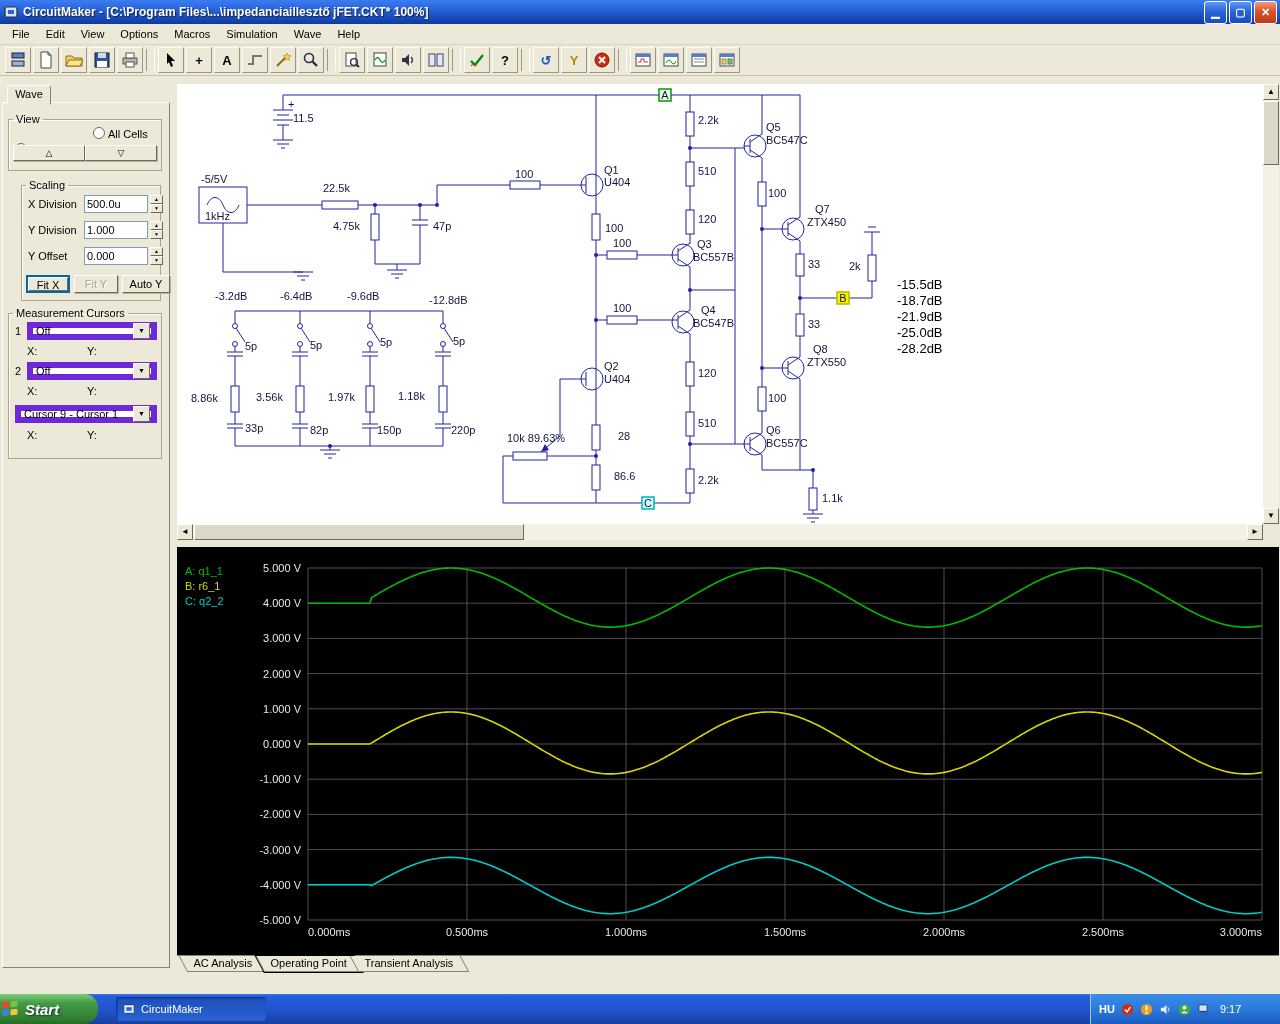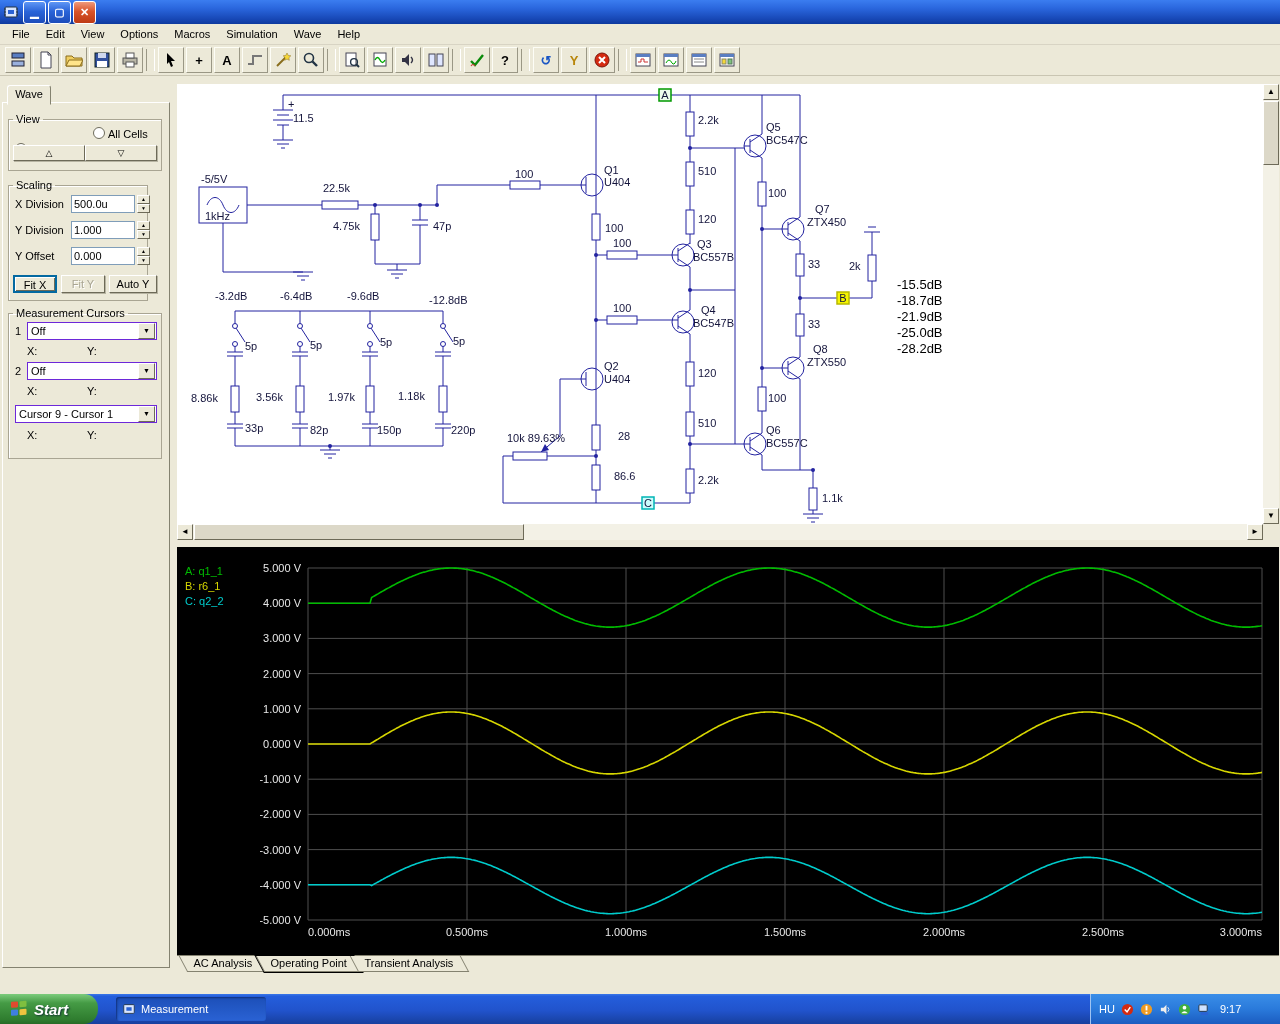--- a/index.html
+++ b/index.html
@@ -40,21 +40,21 @@
     display:inline-block;position:relative;vertical-align:-1px;margin-right:3px;}
   .radio.checked::after{content:"";position:absolute;left:2px;top:2px;width:4px;height:4px;border-radius:50%;background:#000;}
   .xpbtn{background:#ECE9D8;border:1px solid;border-color:#fff #6d6a58 #6d6a58 #fff;
     box-shadow:1px 1px 0 #b7b4a2;text-align:center;font-size:11px;display:inline-block;box-sizing:border-box;}
   .xpbtn.default{border:2px solid #0369a1;box-shadow:inset 1px 1px 0 #fff, inset -1px -1px 0 #6d6a58;}
   .xpbtn.disabled{color:#a9a593;text-shadow:1px 1px 0 #fff;}
   .field{width:58px;height:16px;border:1px solid #7f9db9;background:#fff;font:11px "Liberation Sans",sans-serif;padding:0 2px;box-sizing:content-box;}
   .spin{display:inline-flex;flex-direction:column;width:13px;height:18px;vertical-align:top;}
   .spin div{flex:1;background:#ECE9D8;border:1px solid;border-color:#fff #6d6a58 #6d6a58 #fff;
     font-size:5px;line-height:7px;text-align:center;}
-  .combo{background:#fff;border:1px solid #6d28d9;height:18px;display:flex;align-items:center;box-sizing:border-box;}
+  .combo{background:#fff;border:6px solid #6d28d9;height:18px;display:flex;align-items:center;box-sizing:border-box;}
   .combo .txt{flex:1;padding:0 3px;white-space:nowrap;overflow:hidden;}
   .combo .drop{width:15px;height:14px;margin:1px;background:#ECE9D8;border:1px solid;
     border-color:#fff #6d6a58 #6d6a58 #fff;font-size:7px;line-height:14px;text-align:center;}
   .xy-row{position:absolute;font-size:11px;}
   
   #schematic-area{position:absolute;left:177px;top:84px;width:1086px;height:440px;background:#fff;overflow:hidden;}
   .slabel{font:11px "Liberation Sans",sans-serif;fill:#14143c;}
   .slabel.big{font-size:13px;fill:#000;}
   
   .sb{position:absolute;background:#f3f1e6;}
@@ -68,39 +68,40 @@
     border-top:1px solid #848270;display:flex;align-items:flex-start;padding-left:6px;box-sizing:border-box;}
   .atab{height:15px;background:#ECE9D8;border:1px solid #848270;border-top:none;
     transform:skewX(28deg);margin-right:-4px;padding:0 10px;}
   .atab span{display:inline-block;transform:skewX(-28deg);font-size:11px;line-height:14px;}
   .atab.focused{outline:1px solid #000;}
   
   #taskbar{position:absolute;left:0;top:994px;width:1280px;height:30px;
     background:linear-gradient(180deg,#3a77e8 0%,#245edc 8%,#2153cc 55%,#173f9e 100%);}
   #start-button{position:absolute;left:0;top:0;width:98px;height:30px;border-radius:0 14px 14px 0;
     background:linear-gradient(180deg,#7ccc7c 0%,#459b45 30%,#2f7d2f 85%,#266a26 100%);
-    color:#fff;display:flex;align-items:center;gap:5px;padding-left:9px;box-sizing:border-box;
+    color:#fff;display:flex;align-items:center;gap:5px;padding-left:0;box-sizing:border-box;
     font-style:italic;font-weight:bold;font-size:15px;text-shadow:1px 1px 2px #133;}
   #task-cm{position:absolute;left:116px;top:3px;width:150px;height:24px;border-radius:3px;
     background:linear-gradient(180deg,#1c4fb8,#2a62d4);box-shadow:inset 1px 1px 2px #10307a;
     color:#fff;display:flex;align-items:center;gap:5px;padding-left:6px;box-sizing:border-box;font-size:11px;}
   #tray{position:absolute;right:0;top:0;width:190px;height:30px;
     background:linear-gradient(180deg,#3a8ee8 0%,#2a7adb 50%,#1b5cc0 100%);
     border-left:1px solid #9fc4f2;display:flex;align-items:center;color:#fff;gap:6px;padding-left:8px;box-sizing:border-box;}
   .trayicon{width:13px;height:13px;display:inline-block;}
 </style>
 </head>
 <body>
 
 <div id="titlebar">
   <svg class="appicon" viewBox="0 0 16 16">
     <rect x="2" y="3" width="12" height="10" rx="1" fill="#d9e6ff" stroke="#234"></rect>
     <rect x="5" y="6" width="6" height="4" fill="#2a62d4"></rect>
     <path d="M1 5 H3 M1 8 H3 M1 11 H3 M13 5 H15 M13 8 H15 M13 11 H15" stroke="#234" stroke-width="1"></path>
   </svg>
+  <span class="ttl">CircuitMaker - [C:\Program Files\...\impedanciaillesztő jFET.CKT* 100%]</span>
   <span class="winbtns">
     <span class="winbtn">▁</span>
     <span class="winbtn">▢</span>
     <span class="winbtn close">✕</span>
   </span>
 </div>
 
 <div id="menubar">
     <span class="menu-item">File</span>
     <span class="menu-item">Edit</span>
@@ -264,21 +265,21 @@
       <div style="position:absolute;left:6px;top:18px;text-decoration:underline;">
         <span class="radio checked"></span><span>Single Cell</span>
       </div>
       <div style="position:absolute;left:84px;top:2px;">
         <span class="radio"></span><span>All Cells</span>
       </div>
       <div class="xpbtn" style="position:absolute;left:4px;top:20px;width:72px;height:16px;line-height:14px;font-size:9px;"><span>△</span></div>
       <div class="xpbtn" style="position:absolute;left:76px;top:20px;width:72px;height:16px;line-height:14px;font-size:9px;"><span>▽</span></div>
     </fieldset>
 
-    <fieldset style="left:5px;top:76px;width:140px;height:122px;">
+    <fieldset style="left:18px;top:76px;width:140px;height:122px;">
       <legend>Scaling</legend>
       <span style="position:absolute;left:6px;top:7px;">X Division</span>
       <input class="field" style="position: absolute; left: 62px; top: 4px;" value="500.0u">
       <span class="spin" style="position:absolute;left:128px;top:4px;">
           <div>▲</div>
           <div>▼</div>
         </span>
       <span style="position:absolute;left:6px;top:33px;text-align:right;">Y Division</span>
       <input class="field" style="position: absolute; left: 62px; top: 30px;" value="1.000">
       <span class="spin" style="position:absolute;left:128px;top:30px;">
@@ -577,24 +578,24 @@
       <rect x="2" y="11" width="7" height="6" rx="1" fill="#3f7fdf" transform="skewY(-4)"></rect>
       <rect x="10.5" y="11" width="7" height="6" rx="1" fill="#efc43f" transform="skewY(-4)"></rect>
     </svg>
     <span>Start</span>
   </div>
   <div id="task-cm">
     <svg width="14" height="14" viewBox="0 0 16 16">
       <rect x="2" y="3" width="12" height="10" rx="1" fill="#d9e6ff" stroke="#234"></rect>
         <rect x="5" y="6" width="6" height="4" fill="#2a62d4"></rect>
     </svg>
-    <span>Measurement</span>
+    <span>CircuitMaker</span>
   </div>
   <div id="tray">
-    <span style="font-weight:normal;">HU</span>
+    <span style="font-weight:bold;">HU</span>
     <svg class="trayicon" viewBox="0 0 14 14">
         <circle cx="7" cy="7" r="6" fill="#d42a10"></circle>
         <path d="M4 7 L6.5 9.5 L10 4.5" stroke="#fff" stroke-width="1.6" fill="none"></path>
       </svg>
     <svg class="trayicon" viewBox="0 0 14 14">
         <circle cx="7" cy="7" r="6" fill="#ef9b22"></circle>
         <rect x="6" y="3" width="2" height="5" fill="#fff"></rect>
         <rect x="6" y="9.5" width="2" height="2" fill="#fff"></rect>
       </svg>
     <svg class="trayicon" viewBox="0 0 14 14">

